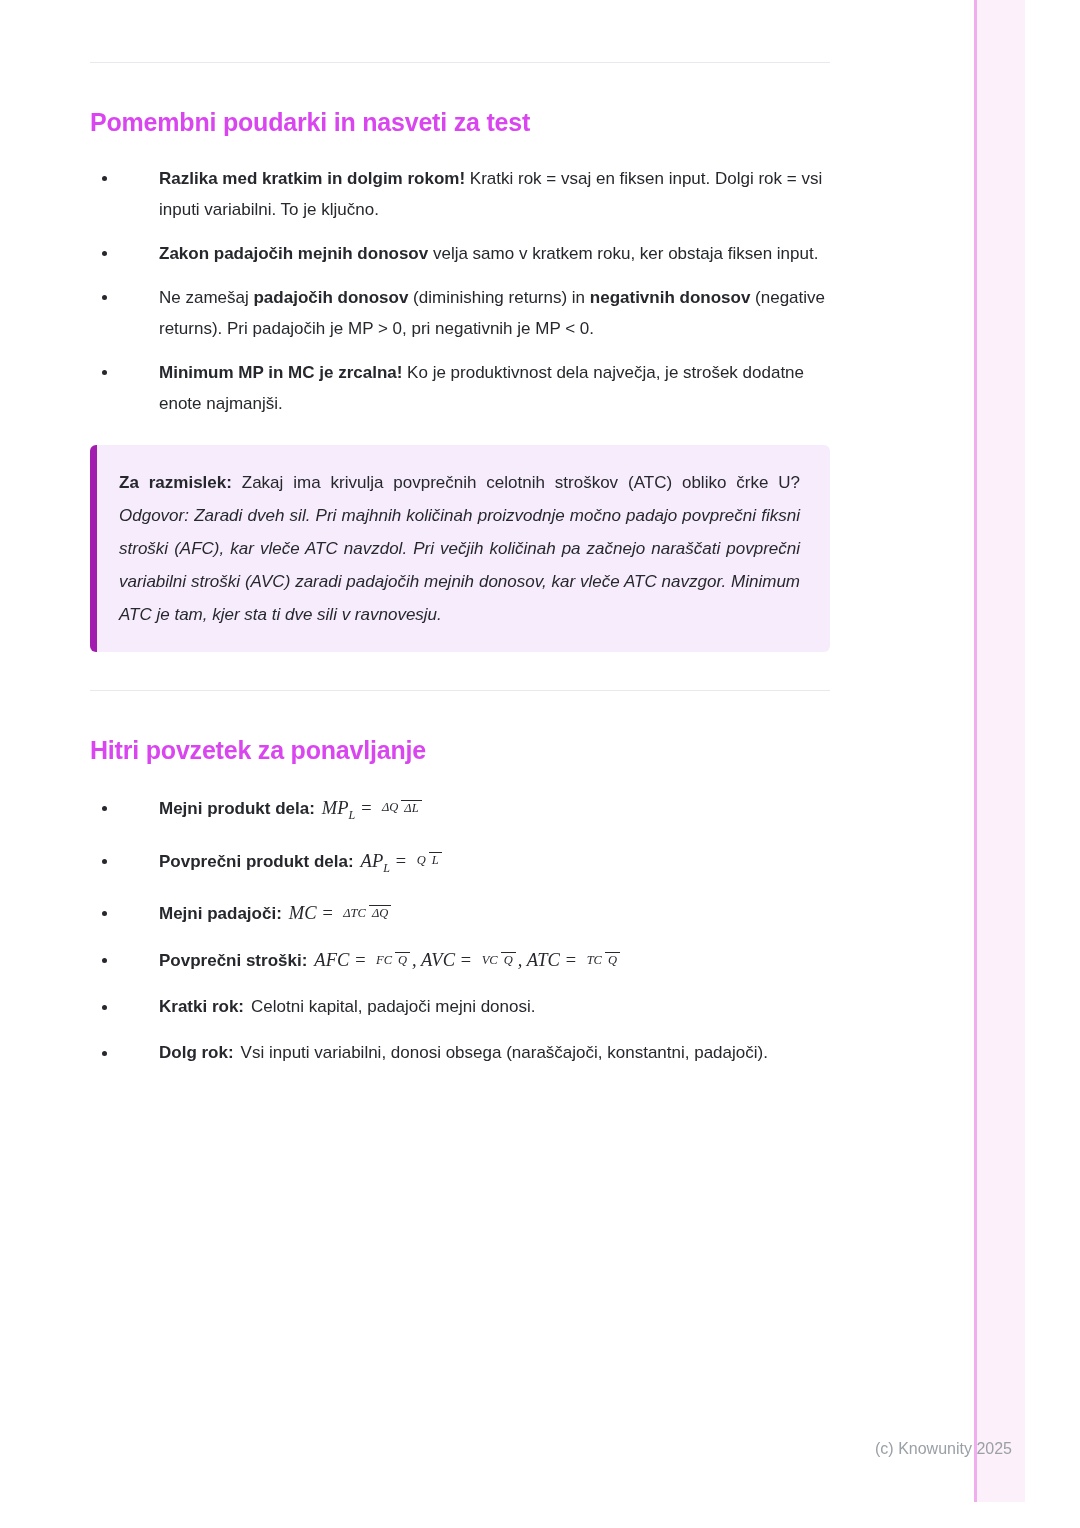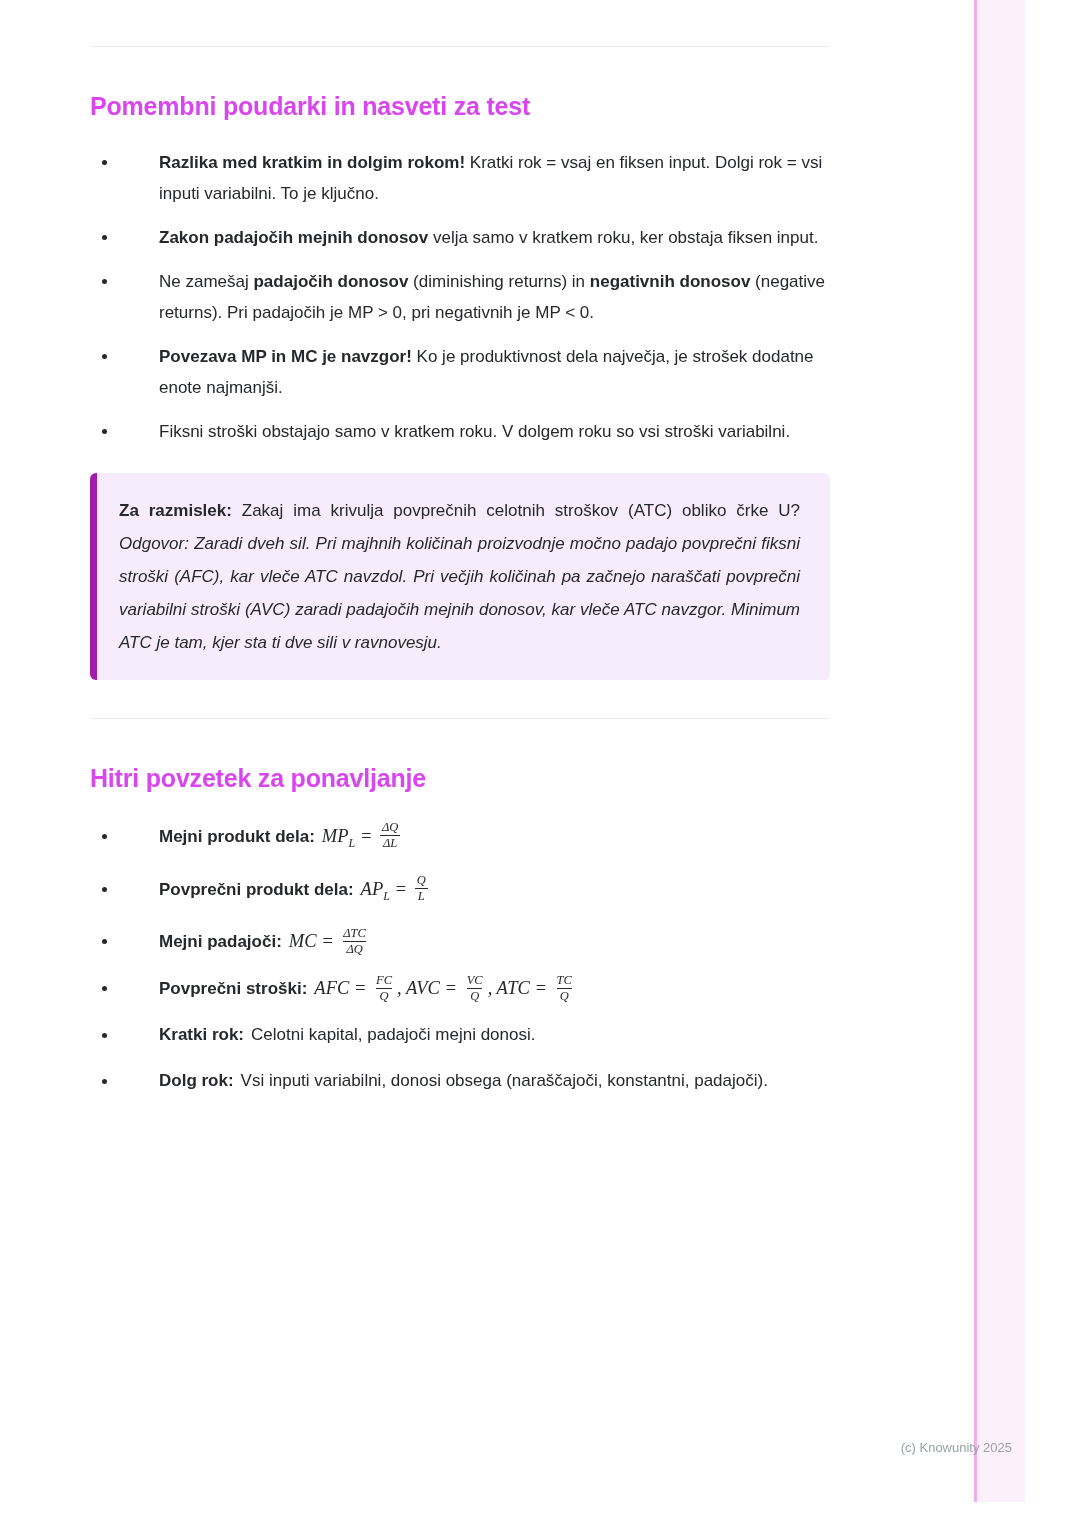--- a/index.html
+++ b/index.html
@@ -14,21 +14,21 @@
   }
   *{box-sizing:border-box;}
   html,body{margin:0;padding:0;}
   body{
     width:1080px;height:1528px;background:#ffffff;
     font-family:"Liberation Sans", sans-serif;color:var(--text);
   }
   .page{position:relative;width:1080px;height:1528px;overflow:hidden;background:#ffffff;}
   .side-line{position:absolute;left:974px;top:0;width:3px;height:1502px;background:var(--side-line);z-index:1;}
   .side-strip{position:absolute;left:977px;top:0;width:48px;height:1502px;background:var(--side-strip);z-index:1;}
-  .content{position:absolute;left:90px;top:0;width:740px;z-index:2;}
+  .content{position:absolute;left:90px;top:16px;width:740px;z-index:2;}
   .divider{border:none;border-top:1px solid var(--divider);margin:0;}
   .divider.top{margin-top:46px;}
   .divider.mid{margin-top:38px;}
   .heading{
     font-size:25px;line-height:30px;font-weight:700;color:var(--heading);
     margin:44px 0 0 0;letter-spacing:-0.2px;
   }
   .bullets{margin-top:26px;}
   .bullet{display:flex;padding-left:12px;margin-bottom:13px;gap:38px;}
   .bullet .marker{
@@ -50,29 +50,29 @@
   .summary .bullet{margin-bottom:12px;}
   .summary .bullet .marker{margin-top:15px;}
   .summary .bullet .bullet-text{line-height:34px;}
   .item-label{font-weight:700;margin-right:7px;}
   .math{
     font-family:"Liberation Serif", serif;font-style:italic;
     font-size:18.5px;white-space:nowrap;
   }
   .math sub{font-size:12px;font-style:italic;}
   .frac{
-    display:inline-flex;flex-direction:column;align-items:center;
+    display:inline-flex;flex-direction:row;align-items:center;
     vertical-align:middle;font-size:12.5px;line-height:1.2;
     margin:0 2px;transform:translateY(-2px);
   }
   .frac .num{padding:0 3px;}
   .frac .den{padding:0 3px;border-top:1px solid var(--text);}
   .footer{
     position:absolute;top:1440px;right:68px;z-index:3;
-    font-size:13px;color:var(--footer);
+    font-size:16px;color:var(--footer);
   }
 </style>
 </head>
 <body>
 
 <div class="page">
   <div class="side-line"></div>
   <div class="side-strip"></div>
 
   <div class="content">
@@ -87,25 +87,21 @@
         <div class="bullet">
           <span class="marker"></span>
           <div class="bullet-text"><strong>Zakon padajočih mejnih donosov</strong><span> velja samo v kratkem roku, ker obstaja fiksen input.</span></div>
         </div>
         <div class="bullet">
           <span class="marker"></span>
           <div class="bullet-text"><span>Ne zamešaj </span><strong>padajočih donosov</strong><span> (diminishing returns) in </span><strong>negativnih donosov</strong><span> (negative returns). Pri padajočih je MP &gt; 0, pri negativnih je MP &lt; 0.</span></div>
         </div>
         <div class="bullet">
           <span class="marker"></span>
-          <div class="bullet-text"><strong>Povezava MP in MC je navzgor!</strong><span> Ko je produktivnost dela največja, je strošek dodatne enote najmanjši.</span></div>
-        </div>
-        <div class="bullet">
-          <span class="marker"></span>
-          <div class="bullet-text"><span>Fiksni stroški obstajajo samo v kratkem roku. V dolgem roku so vsi stroški variabilni.</span></div>
+          <div class="bullet-text"><strong>Minimum MP in MC je zrcalna!</strong><span> Ko je produktivnost dela največja, je strošek dodatne enote najmanjši.</span></div>
         </div>
       </div>
 
     <div class="callout">
       <p class="callout-text" id="callout-text"><strong>Za razmislek:</strong><span> Zakaj ima krivulja povprečnih celotnih stroškov (ATC) obliko črke U? </span><em>Odgovor: Zaradi dveh sil. Pri majhnih količinah proizvodnje močno padajo povprečni fiksni stroški (AFC), kar vleče ATC navzdol. Pri večjih količinah pa začnejo naraščati povprečni variabilni stroški (AVC) zaradi padajočih mejnih donosov, kar vleče ATC navzgor. Minimum ATC je tam, kjer sta ti dve sili v ravnovesju.</em></p>
     </div>
 
     <hr class="divider mid">
 
     <h1 class="heading">Hitri povzetek za ponavljanje</h1>

